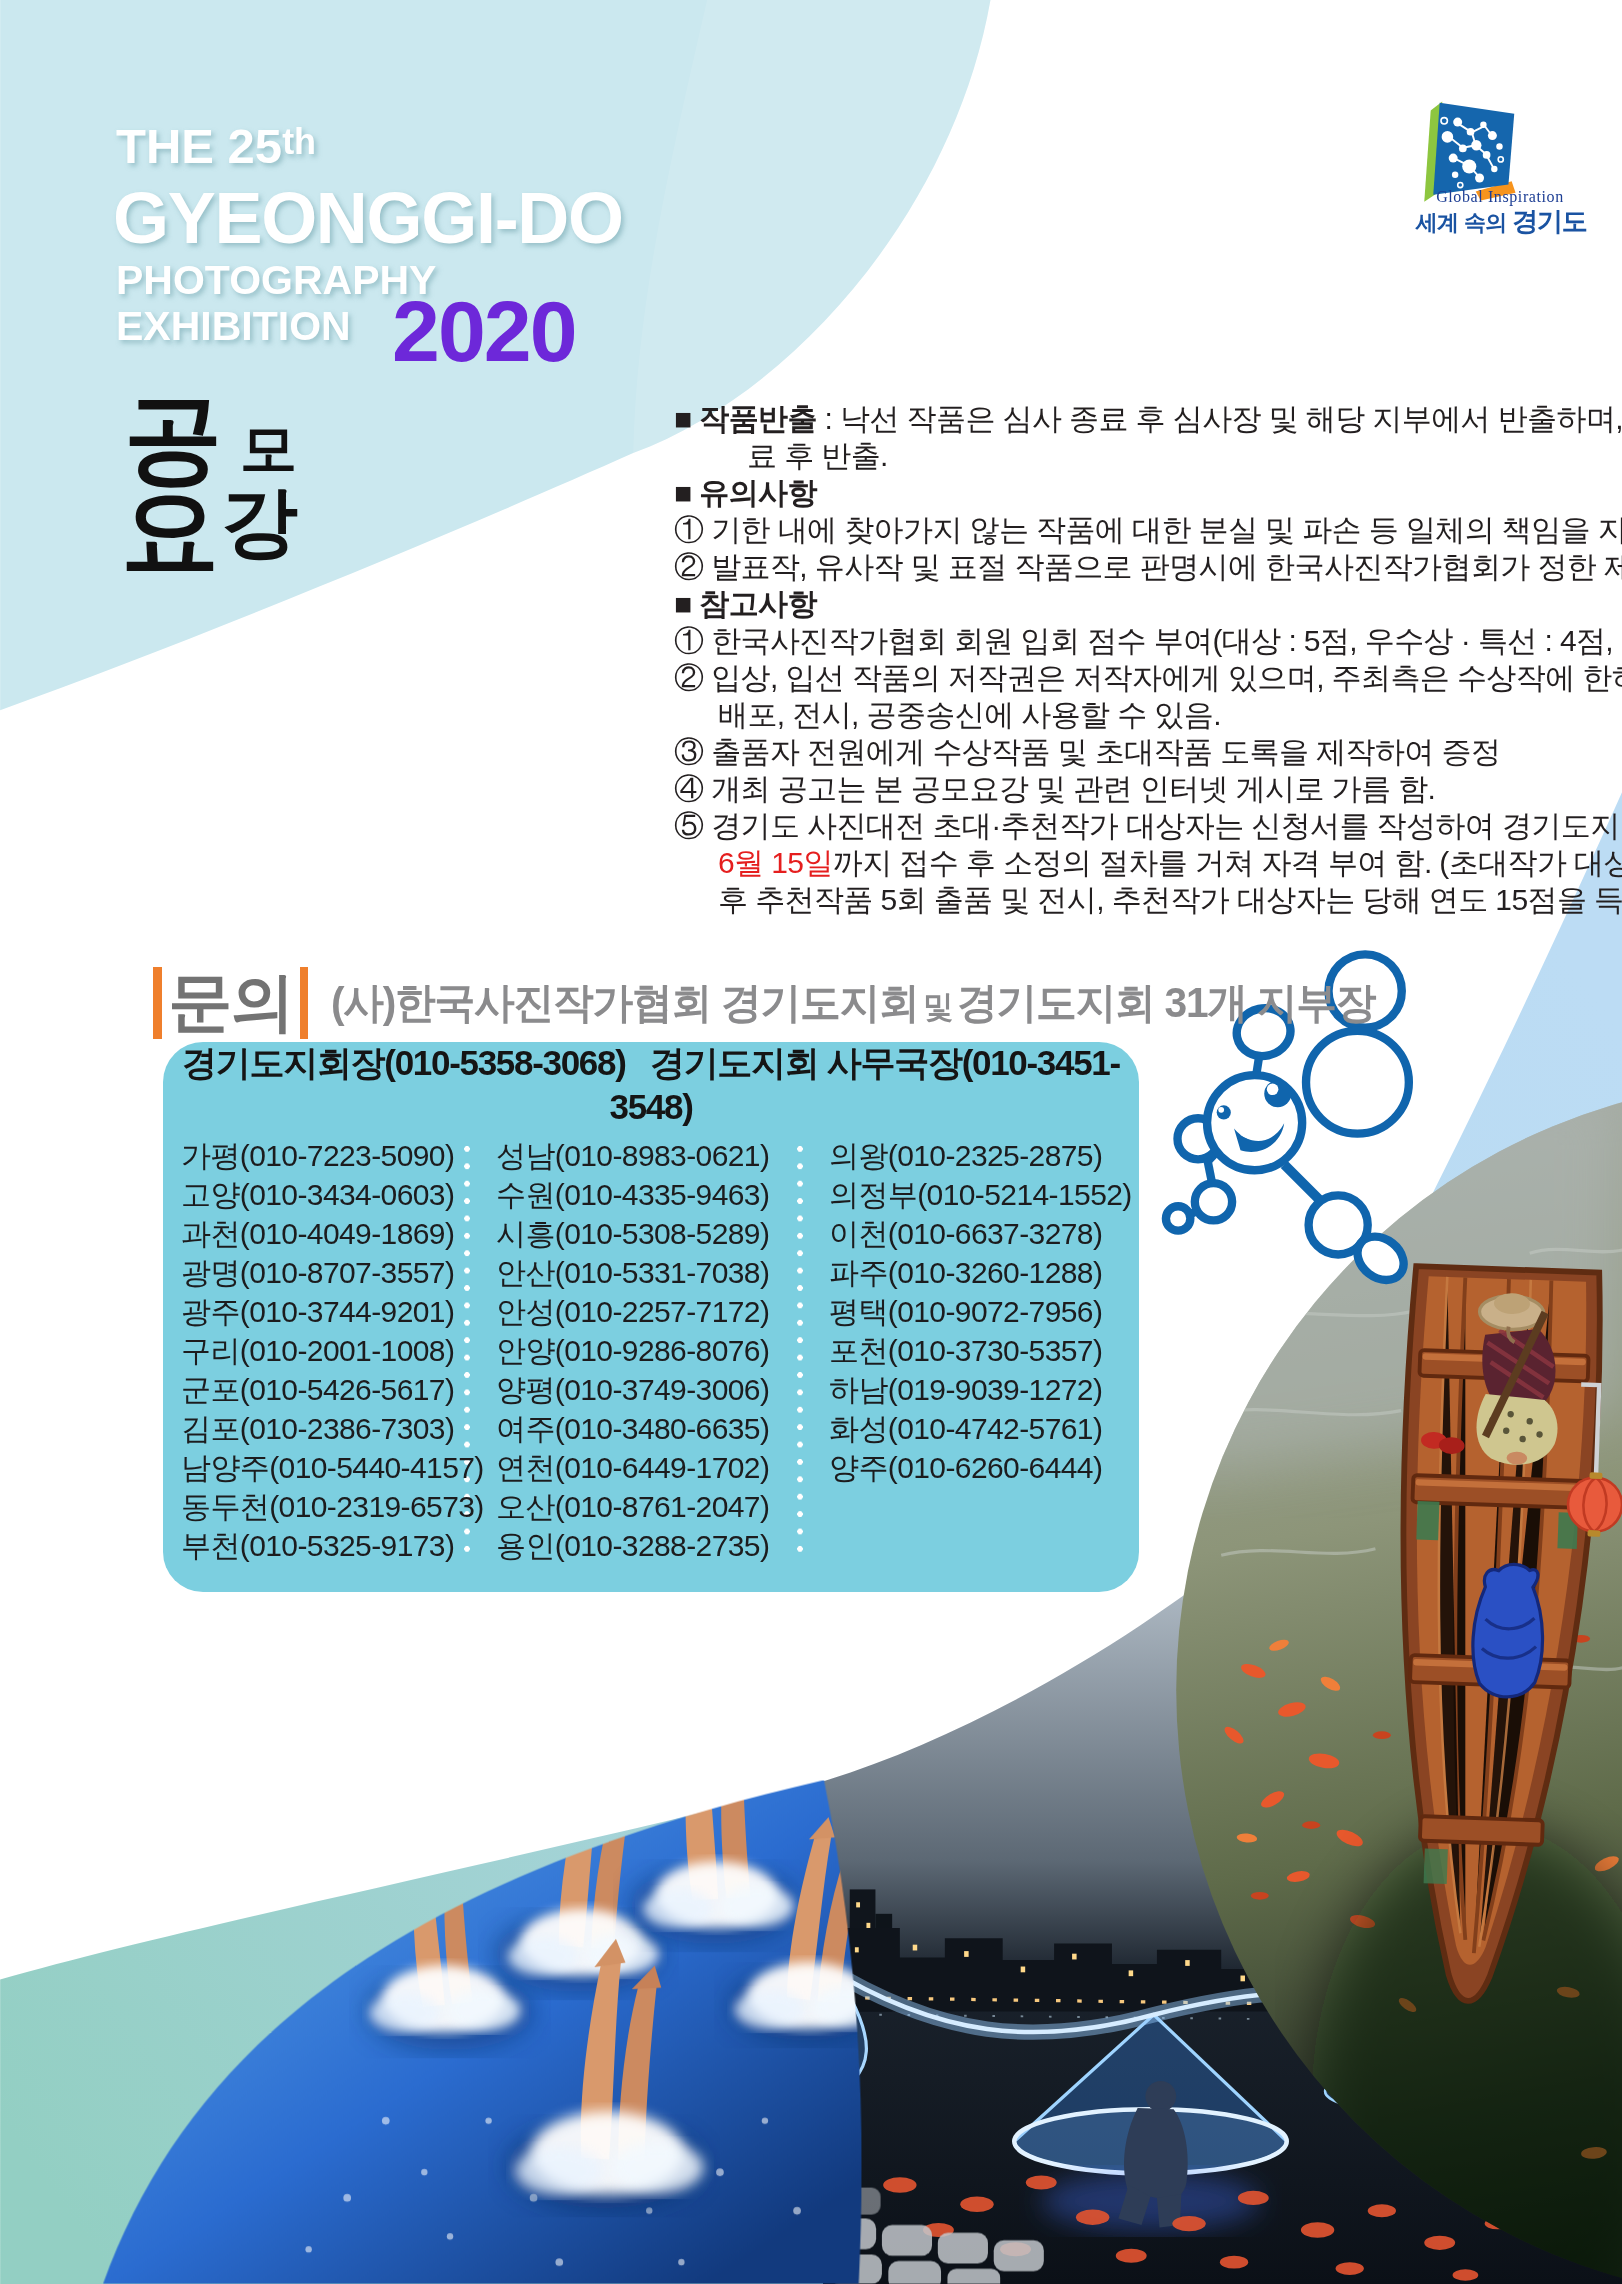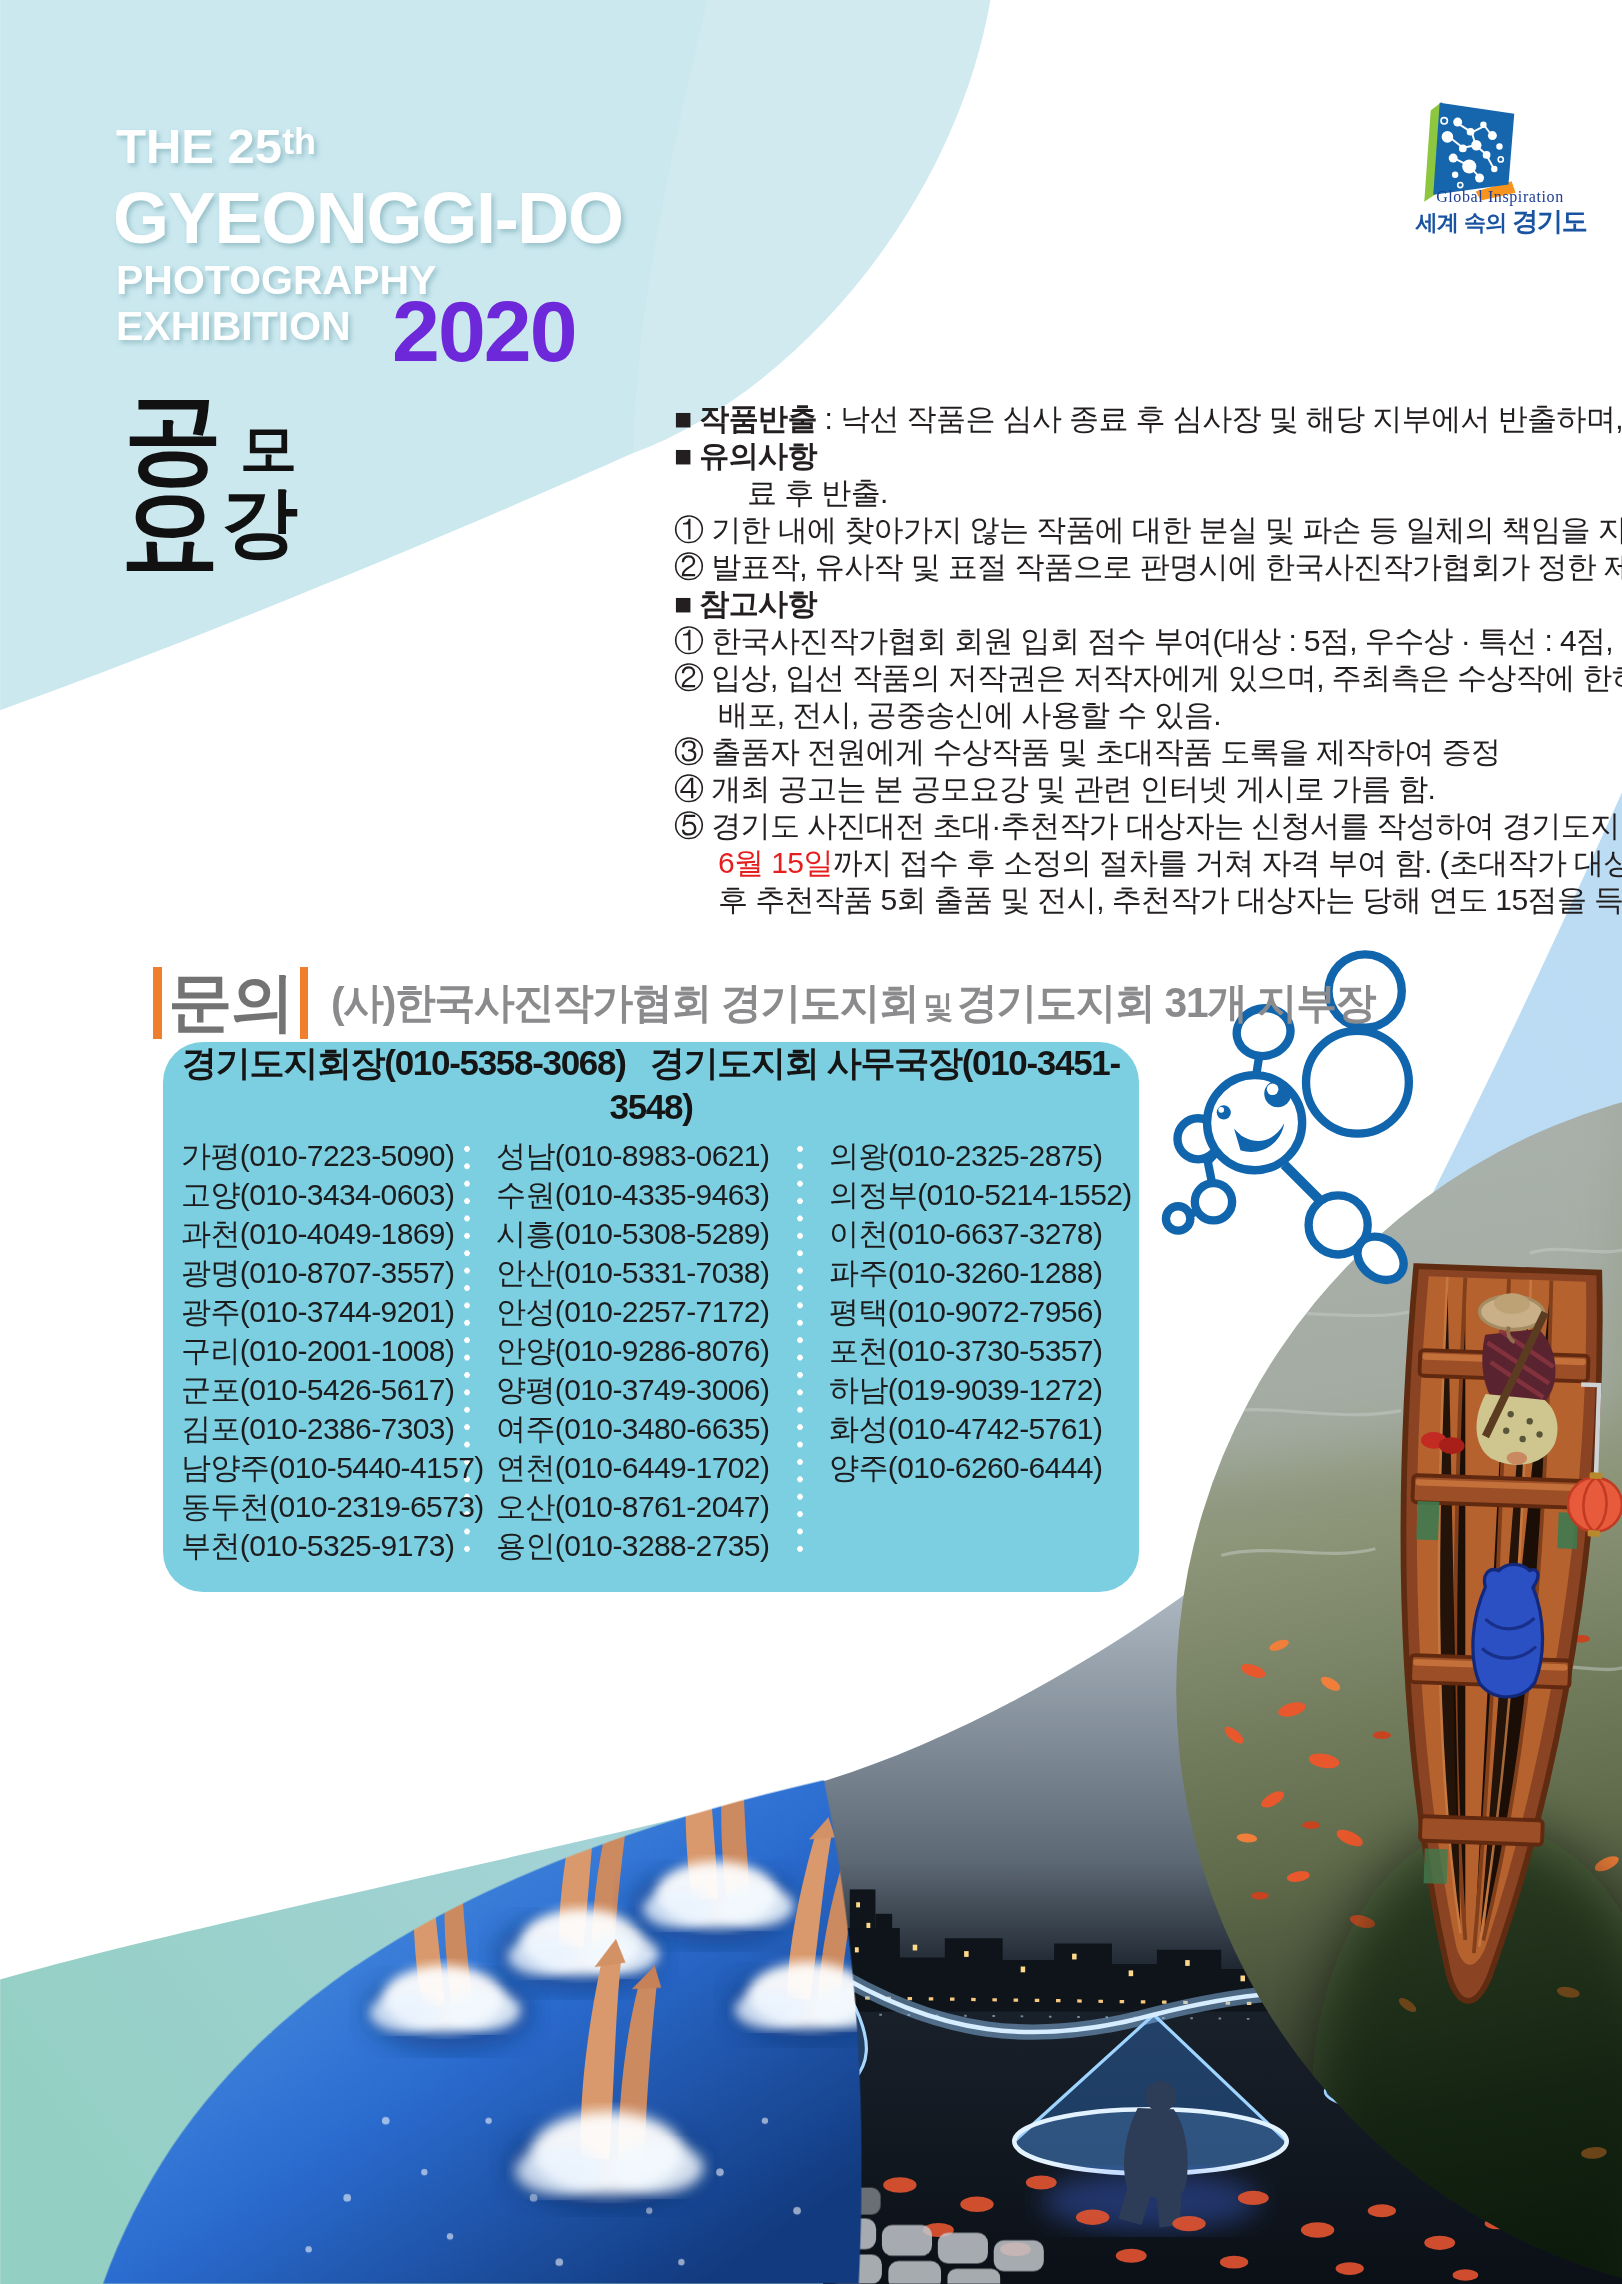--- a/index.html
+++ b/index.html
@@ -458,22 +458,22 @@
   <div class="abs kor" id="k4">강</div>
 
   <div class="abs" id="logo-en">Global Inspiration</div>
   <div class="abs" id="logo-kr">
     <span>세계 속의</span>
     <span class="big">경기도</span>
   </div>
 
   <div class="abs" id="body-text">
       <div class="row"><span class="seg-h">■ 작품반출</span><span class="seg-n"> : 낙선 작품은 심사 종료 후 심사장 및 해당 지부에서 반출하며, 전시 작품은 본 전시 종</span></div>
+      <div class="row ind1"><span class="seg-n">료 후 반출.</span></div>
       <div class="row"><span class="seg-h">■ 유의사항</span></div>
-      <div class="row ind1"><span class="seg-n">료 후 반출.</span></div>
       <div class="row"><span class="seg-n">① 기한 내에 찾아가지 않는 작품에 대한 분실 및 파손 등 일체의 책임을 지지 않으며 임의 처분함.</span></div>
       <div class="row"><span class="seg-n">② 발표작, 유사작 및 표절 작품으로 판명시에 한국사진작가협회가 정한 제재가 있음.</span></div>
       <div class="row"><span class="seg-h">■ 참고사항</span></div>
       <div class="row"><span class="seg-n">① 한국사진작가협회 회원 입회 점수 부여(대상 : 5점, 우수상 · 특선 : 4점, 입선 3점)</span></div>
       <div class="row"><span class="seg-n">② 입상, 입선 작품의 저작권은 저작자에게 있으며, 주최측은 수상작에 한하여 향후 5년간 복제,</span></div>
       <div class="row ind2"><span class="seg-n">배포, 전시, 공중송신에 사용할 수 있음.</span></div>
       <div class="row"><span class="seg-n">③ 출품자 전원에게 수상작품 및 초대작품 도록을 제작하여 증정</span></div>
       <div class="row"><span class="seg-n">④ 개최 공고는 본 공모요강 및 관련 인터넷 게시로 가름 함.</span></div>
       <div class="row"><span class="seg-n">⑤ 경기도 사진대전 초대·추천작가 대상자는 신청서를 작성하여 경기도지회 사무국에 </span></div>
       <div class="row ind2"><span class="seg-r">6월 15일</span><span class="seg-n">까지 접수 후 소정의 절차를 거쳐 자격 부여 함. (초대작가 대상자는 추천작가 인준</span></div>

